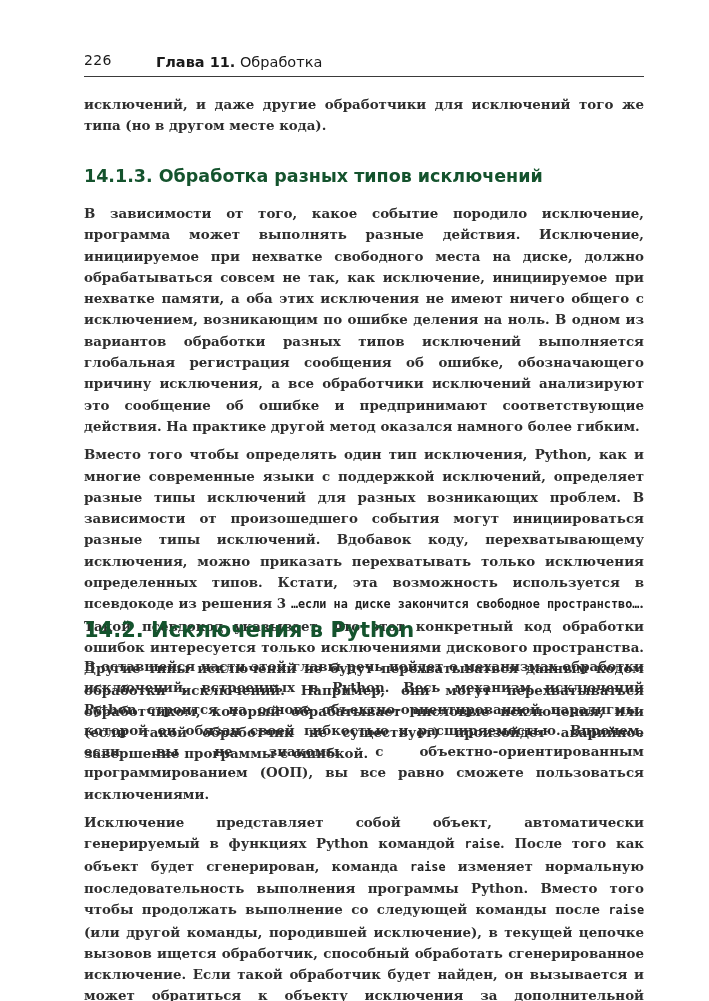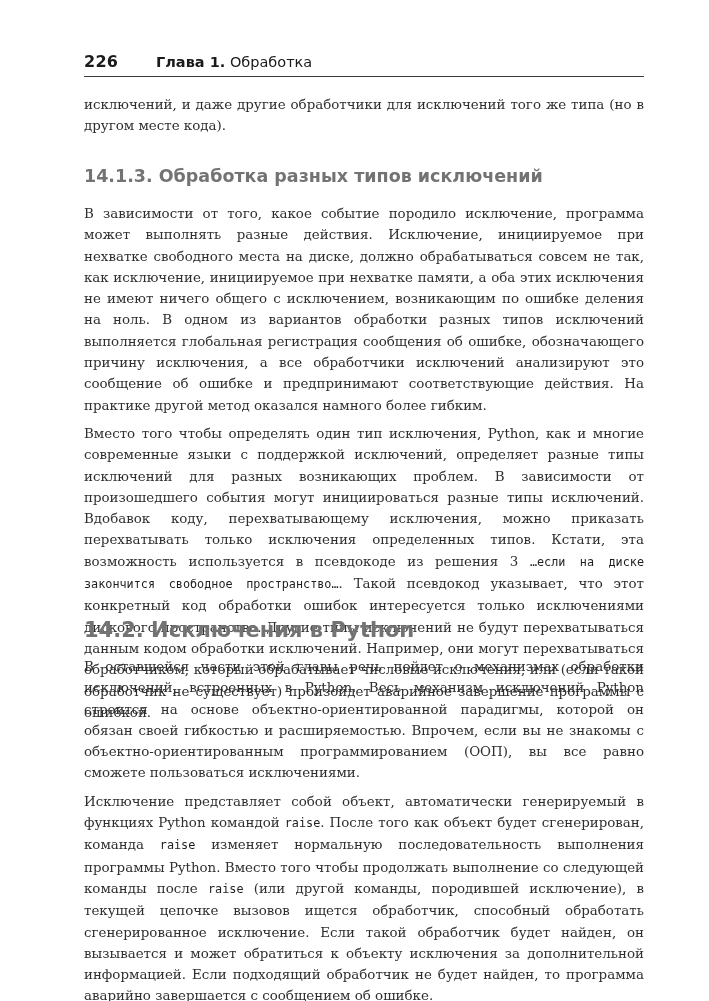--- a/index.html
+++ b/index.html
@@ -1,37 +1,37 @@
 <!DOCTYPE html>
 <html><head>
 <meta charset="utf-8">
 <style>
   html, body { margin: 0; padding: 0; background: #ffffff; }
   body { width: 709px; height: 1001px; position: relative; overflow: hidden; color: #2a2a2a; }
   .page { position: absolute; left: 84px; top: 0; width: 560px; }
   .running-head { position: absolute; top: 52px; left: 0; width: 560px; height: 24px; border-bottom: 1.5px solid #3a3a3a; font-family: "DejaVu Sans", sans-serif; }
-  .page-num { position: absolute; left: 0; top: 0; font-size: 16px; font-weight: bold; color: #1a1a1a; letter-spacing: 0.3px; }
+  .page-num { position: absolute; left: 0; top: 0; font-size: 14px; font-weight: normal; color: #1a1a1a; letter-spacing: 0.3px; }
   .chapter { position: absolute; left: 72px; top: 2px; font-size: 14.5px; color: #1a1a1a; }
   .chapter b { font-weight: bold; }
-  .body-text { font-family: "DejaVu Serif", serif; font-size: 13.4px; line-height: 21.3px; text-align: justify; hyphens: manual; margin: 0; color: #2e2e2e; }
+  .body-text { font-family: "DejaVu Serif", serif; font-size: 13.4px; line-height: 21.3px; text-align: justify; hyphens: manual; margin: 0; color: #2e2e2e; font-weight: bold; }
   .para { margin: 0 0 7px 0; text-indent: 0; }
   .mono { font-family: "DejaVu Sans Mono", monospace; font-size: 11.8px; color: #1f1f1f; }
-  h2.sec { font-family: "DejaVu Sans", sans-serif; font-weight: bold; margin: 0; color: #737373; }
+  h2.sec { font-family: "DejaVu Sans", sans-serif; font-weight: bold; margin: 0; color: #14532d; }
   .h3 { font-size: 17.5px; }
   .h2 { font-size: 21px; }
   .blk { position: absolute; left: 0; width: 560px; }
 </style>
 </head>
 <body>
 
 <div class="page">
 
   <div class="running-head">
     <span class="page-num">226</span>
-    <span class="chapter"><b>Глава 1.</b> <span>Обработка</span></span>
+    <span class="chapter"><b>Глава 11.</b> <span>Обработка</span></span>
   </div>
 
   <div class="blk" style="top:94px;">
     <p class="body-text para">исключений, и даже другие обработчики для исключений того же типа (но в другом месте кода).</p>
   </div>
 
   <div class="blk" style="top:166px;">
     <h2 class="sec h3">14.1.3. Обработка разных типов исключений</h2>
   </div>
 

